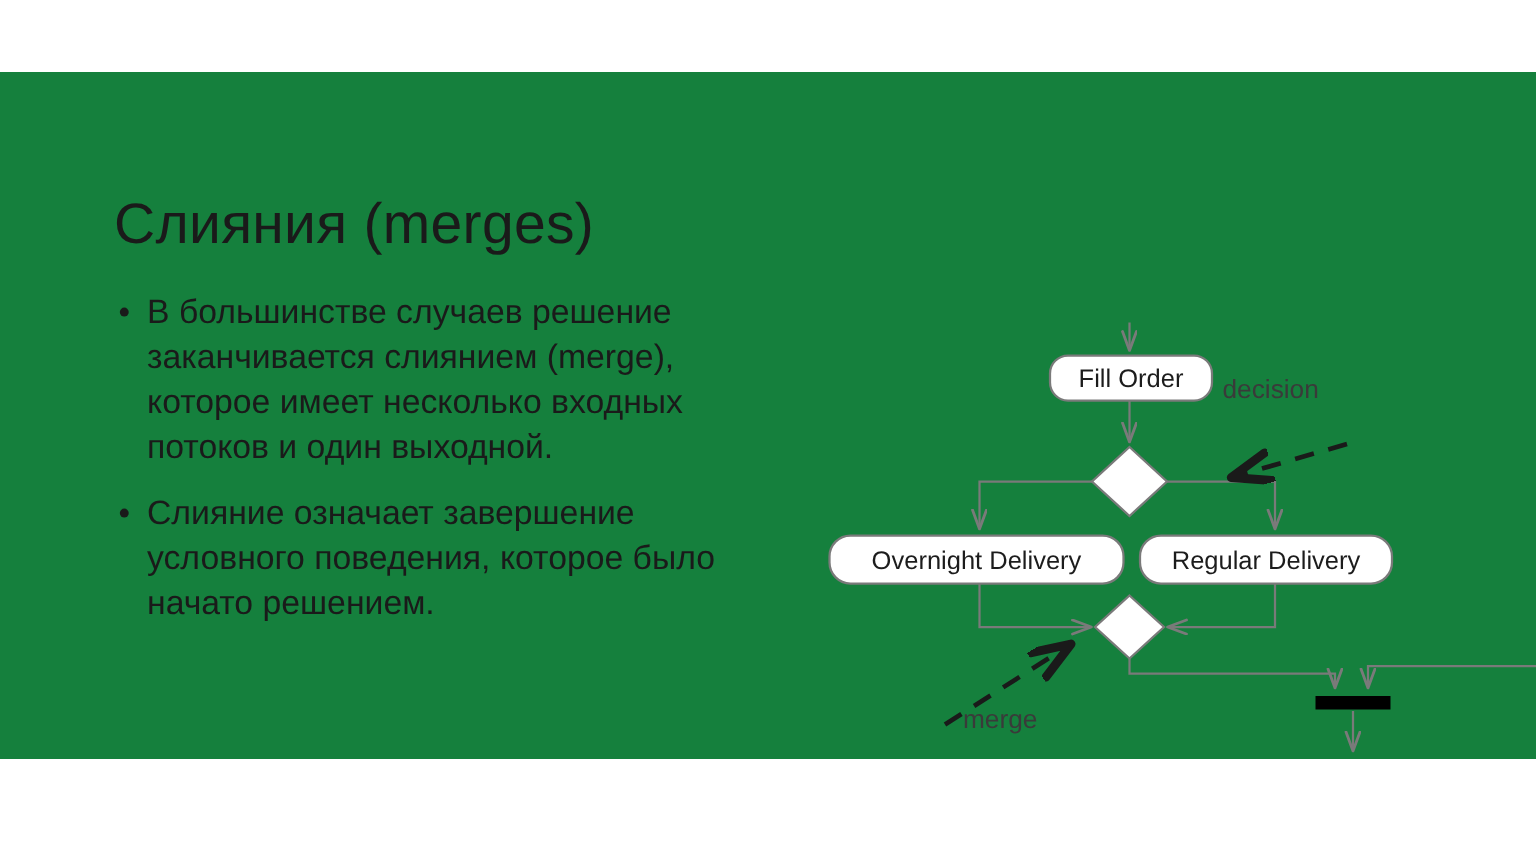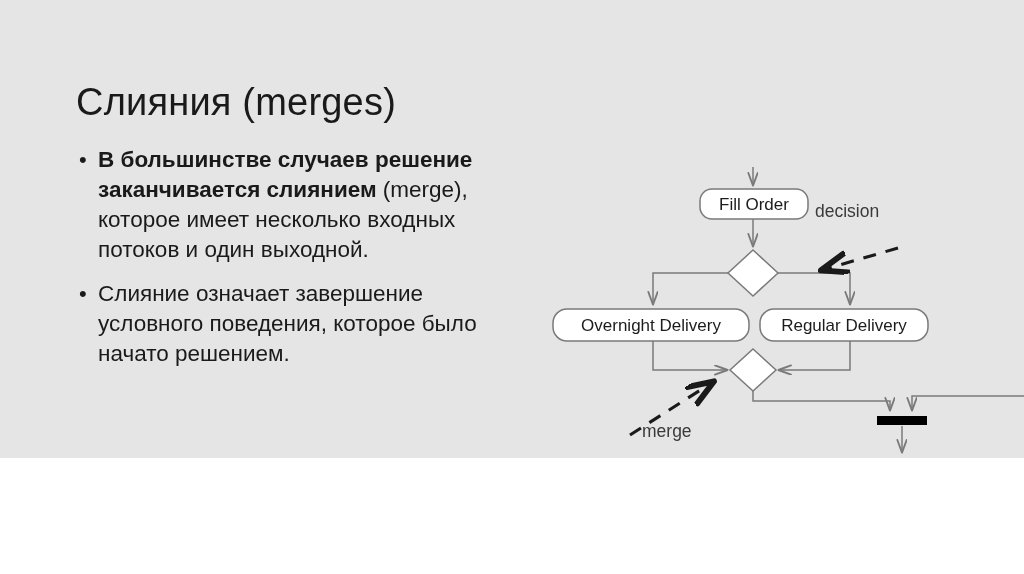--- a/index.html
+++ b/index.html
@@ -8,22 +8,23 @@
     background: #ffffff;
   }
   body {
     font-family: "Liberation Sans", sans-serif;
     -webkit-font-smoothing: antialiased;
   }
   #slide {
     position: relative;
     width: 1024px;
     height: 458px;
-    background: #e5e5e5;
+    background: #15803d;
     overflow: hidden;
+    margin-top: 48px;
   }
   
   #slide-title {
     position: absolute;
     left: 76px;
     top: 57px;
     font-size: 38px;
     font-weight: 400;
     color: #1a1a1a;
     letter-spacing: 0.2px;
@@ -47,21 +48,21 @@
   }
   .bullet .dot {
     position: absolute;
     left: 5px;
     top: 0;
     font-size: 22px;
     line-height: 30px;
     color: #1a1a1a;
   }
   .bullet .b {
-    font-weight: bold;
+    font-weight: normal;
   }
   .bullet .n {
     font-weight: normal;
   }
   
   #diagram {
     position: absolute;
     left: 520px;
     top: 152px;
     width: 504px;

